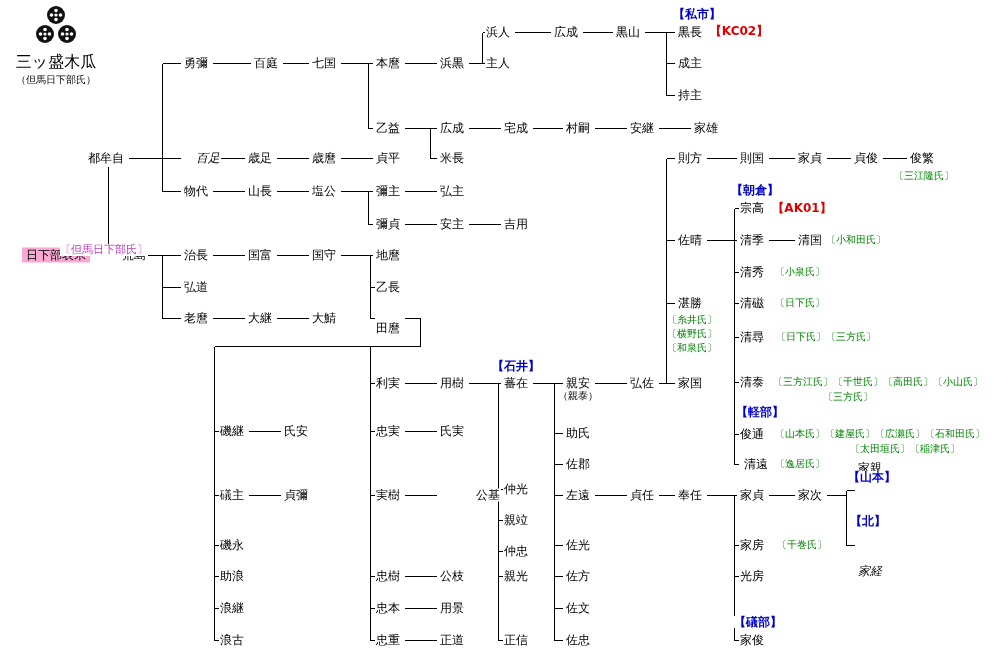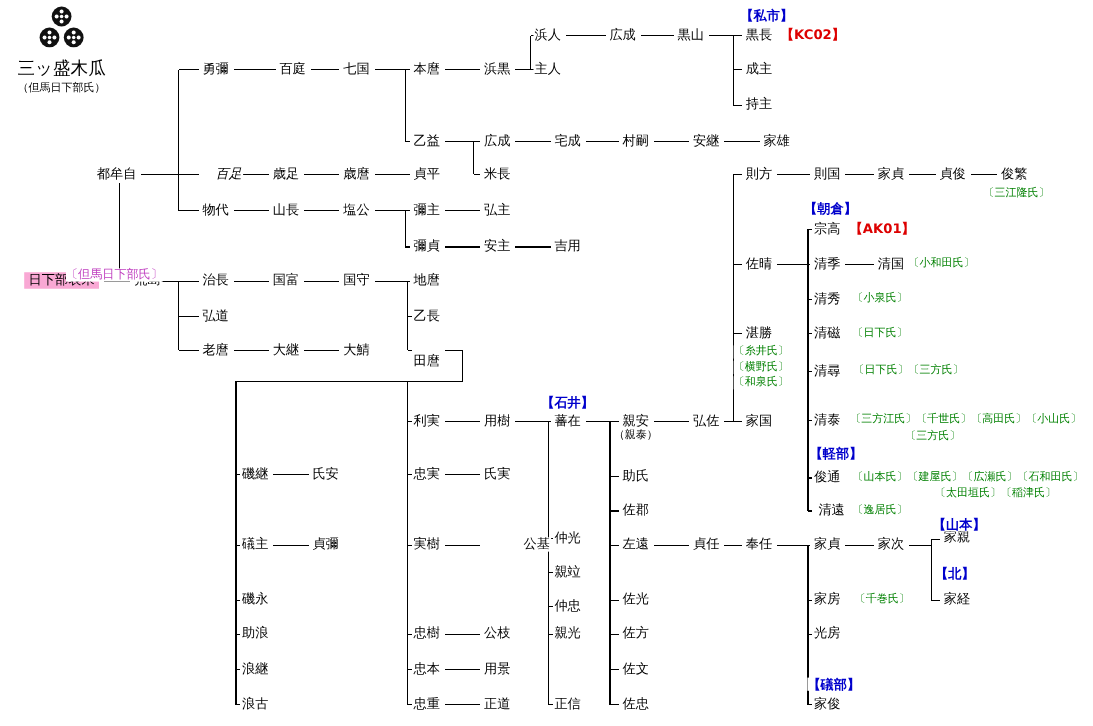--- a/index.html
+++ b/index.html
@@ -270,22 +270,22 @@
       <div class="person" style="left: 516px; top: 640px;">正信</div>
       <div class="person" style="left: 578px; top: 495px;">左遠</div>
       <div class="person" style="left: 578px; top: 545px;">佐光</div>
       <div class="person" style="left: 578px; top: 576px;">佐方</div>
       <div class="person" style="left: 578px; top: 608px;">佐文</div>
       <div class="person" style="left: 578px; top: 640px;">佐忠</div>
       <div class="person" style="left: 642px; top: 495px;">貞任</div>
       <div class="person" style="left: 690px; top: 495px;">奉任</div>
       <div class="person" style="left: 752px; top: 495px;">家貞</div>
       <div class="person" style="left: 810px; top: 495px;">家次</div>
-      <div class="person" style="left: 870px; top: 488px;">家親</div>
-      <div class="person" style="left: 870px; top: 545px;">家経</div>
+      <div class="person" style="left: 870px; top: 468px;">家親</div>
+      <div class="person" style="left: 870px; top: 571px; font-style: italic;">家経</div>
       <div class="person" style="left: 752px; top: 545px;">家房</div>
       <div class="person" style="left: 752px; top: 576px;">光房</div>
       <div class="person" style="left: 752px; top: 640px;">家俊</div>
       <div class="person" style="left: 232px; top: 545px;">磯永</div>
       <div class="person" style="left: 232px; top: 576px;">助浪</div>
       <div class="person" style="left: 232px; top: 608px;">浪継</div>
       <div class="person" style="left: 232px; top: 640px;">浪古</div>
       <div class="person" style="left: 388px; top: 576px;">忠樹</div>
       <div class="person" style="left: 388px; top: 608px;">忠本</div>
       <div class="person" style="left: 388px; top: 640px;">忠重</div>

